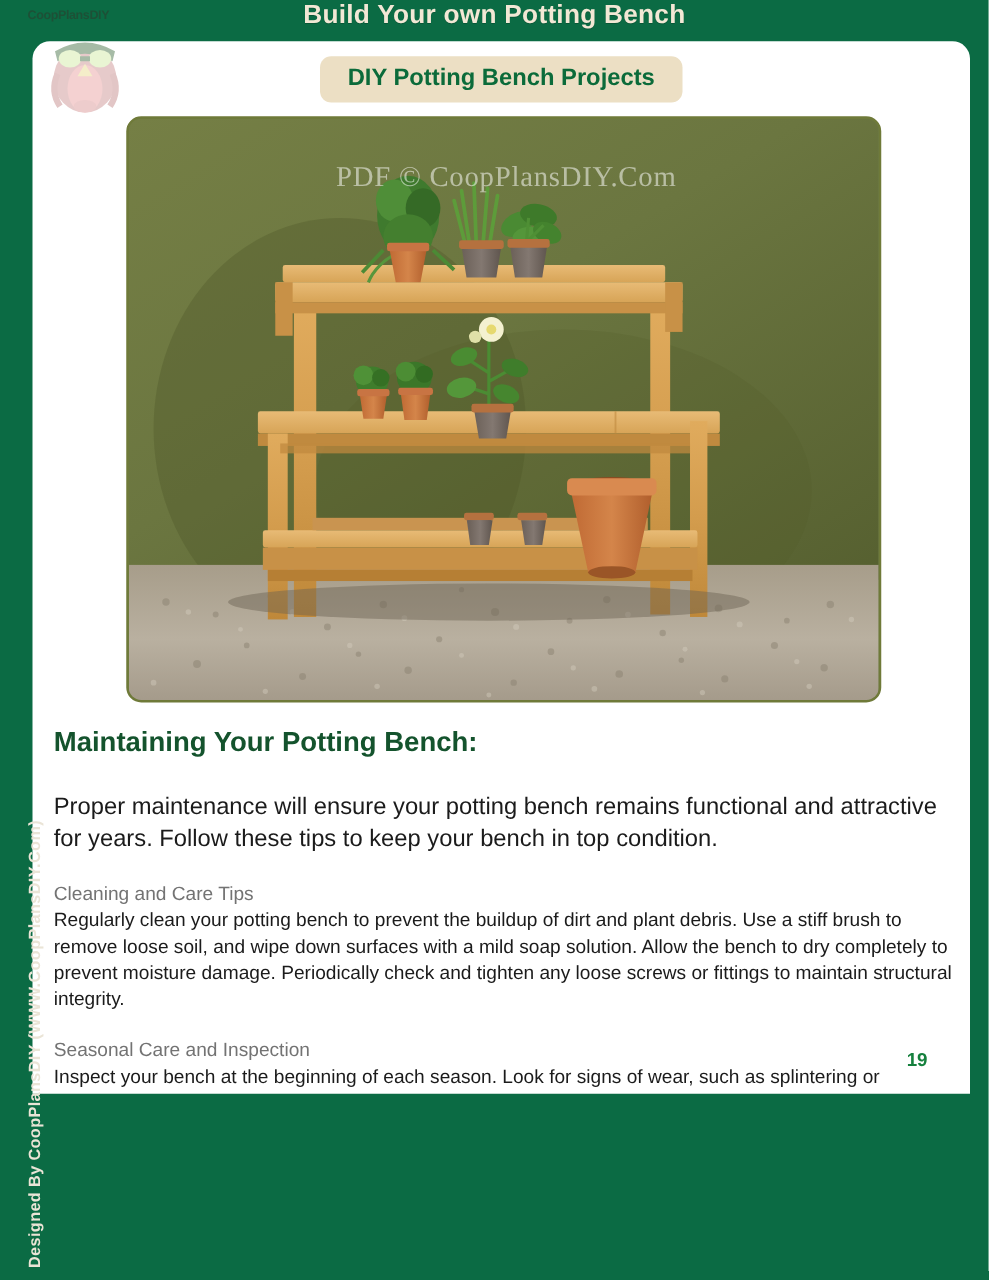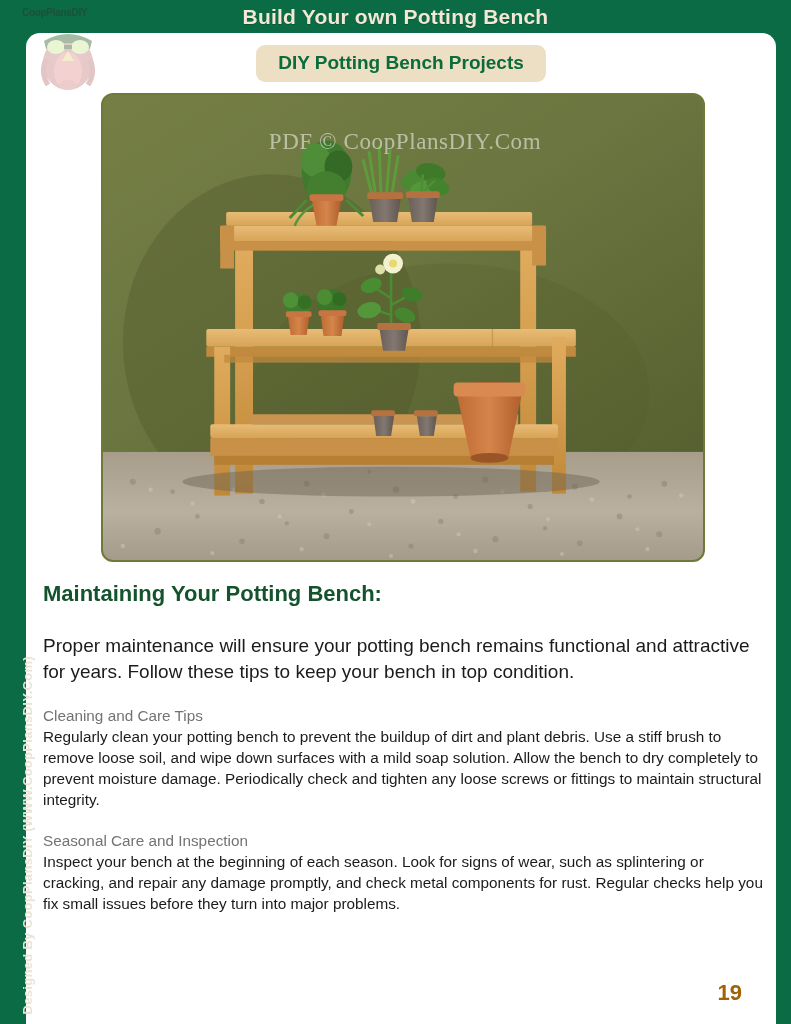--- a/index.html
+++ b/index.html
@@ -23,21 +23,21 @@
     overflow: hidden;
   }
 
   
   .header {
     position: absolute;
     left: 0; top: 0;
     width: 791px;
     height: 33px;
     display: flex;
-    align-items: center;
+    align-items: flex-start;
     justify-content: center;
     z-index: 5;
   }
   .header-title {
     font-size: 21px;
     font-weight: bold;
     color: #f2e8d5;
     letter-spacing: 0.2px;
     white-space: nowrap;
     text-shadow: 0 1px 0 rgba(0,0,0,0.18);
@@ -95,21 +95,21 @@
     transform: rotate(180deg);
     letter-spacing: 0.3px;
   }
 
   
   .card {
     position: absolute;
     left: 26px;
     top: 33px;
     width: 750px;
-    height: 991px;
+    height: 842px;
     background: #ffffff;
     border-radius: 14px 14px 0 0;
     overflow: hidden;
     z-index: 3;
   }
 
   
   .pill-row {
     position: absolute;
     left: 0;
@@ -187,23 +187,23 @@
     color: #1b1b1b;
     line-height: 1.37;
     margin: 0 0 21px 0;
   }
 
   
   .page-num {
     position: absolute;
     right: 34px;
     bottom: 18px;
-    font-size: 22px;
-    font-weight: bold;
-    color: #a16207;
+    font-size: 15px;
+    font-weight: bold;
+    color: #15803d;
   }
 </style>
 </head>
 <body>
 
 <div class="page">
 
   <div class="header">
     <div class="header-title">Build Your own Potting Bench</div>
   </div>

